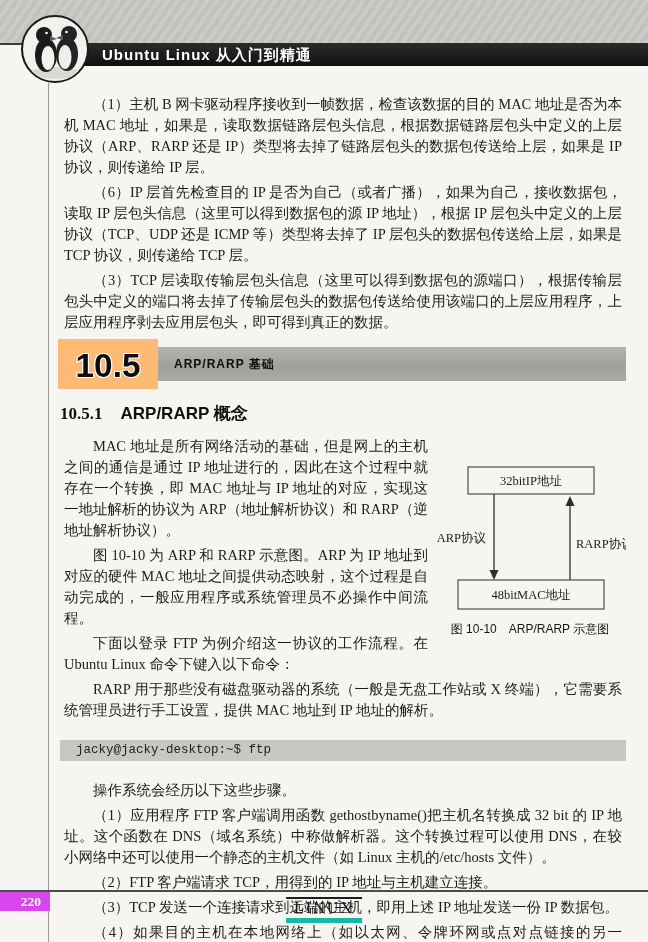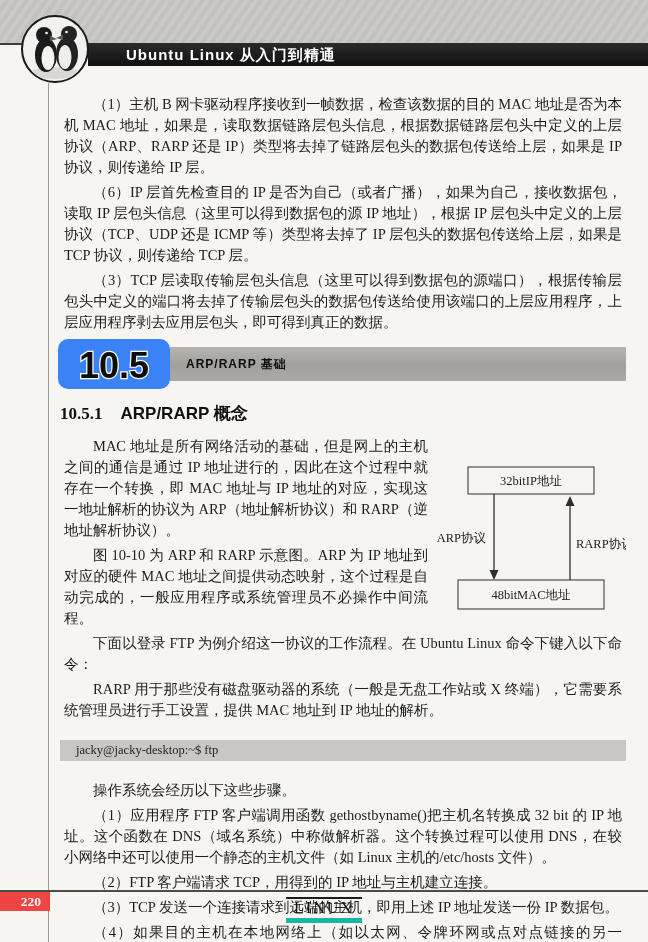--- a/index.html
+++ b/index.html
@@ -7,42 +7,42 @@
     width:648px;height:942px;position:relative;overflow:hidden;
     background:#f6f5f1;color:#1c1c1c;
     font-family:"Liberation Serif","DejaVu Serif",serif;
   }
   .top-band{
     position:absolute;top:0;left:0;right:0;height:43px;
     background:repeating-linear-gradient(125deg,#cbcac7 0 4px,#c2c1be 4px 8px);
   }
   .header-bar-tail{position:absolute;top:43px;left:0;width:90px;height:2px;background:#3c3c3a;}
   .header-bar{
-    position:absolute;top:43px;left:88px;right:0;height:23px;
+    position:absolute;top:43px;left:64px;right:0;height:23px;
     background:linear-gradient(180deg,#2b2b2b,#101010);
     color:#fff;font-family:"Liberation Sans",sans-serif;font-weight:bold;
     font-size:15px;line-height:23px;padding-left:38px;box-sizing:border-box;
     letter-spacing:1px;
   }
   .logo-circle{
     position:absolute;top:15px;left:21px;width:68px;height:68px;border-radius:50%;
     background:#f2f1ee;border:2px solid #1a1a1a;z-index:5;overflow:hidden;box-sizing:border-box;
   }
   .v-rule{position:absolute;top:83px;bottom:0;left:48px;width:1px;background:#9b9b97;}
 
   .content{
     position:absolute;top:90px;left:60px;width:566px;
     font-size:14.5px;line-height:21px;text-align:justify;
   }
   p.para{margin:4px;text-indent:2em;}
 
   .section-banner{display:flex;align-items:center;height:50px;margin:6px 0 14px -2px;}
   .sec-num-box{
-    flex:none;width:112px;height:50px;background:#3b82f6;
-    display:flex;align-items:center;justify-content:center;border-radius:10px;
+    flex:none;width:100px;height:50px;background:#fdba74;
+    display:flex;align-items:center;justify-content:center;
   }
   .sec-title-bar{
     flex:1;height:34px;
     background:linear-gradient(180deg,#b5b4b1,#a1a09d 55%,#abaaa7);
     display:flex;align-items:center;padding-left:16px;
     font-family:"Liberation Sans",sans-serif;font-weight:bold;font-size:12px;color:#0d0d0d;
     letter-spacing:1px;
   }
   .subsection{
     font-family:"Liberation Sans",sans-serif;font-weight:bold;font-size:17px;
@@ -51,26 +51,26 @@
   .subsection .num{margin-right:18px;font-family:"Liberation Serif",serif;}
 
   .figure{float:right;width:192px;padding:28px 0 0 6px;}
   .figure svg{display:block;}
   .fig-caption{
     font-size:12px;text-align:center;margin-top:5px;
     font-family:"Liberation Sans",sans-serif;color:#161616;
   }
   .terminal-line{
     background:#c8c7c4;color:#222;
-    font-family:Liberation Serif, serif;
+    font-family:Liberation Mono, monospace;
     font-size:12.5px;line-height:19px;padding:1px 6px 1px 16px;margin:19px 0;
   }
   .footer-rule{position:absolute;top:890px;left:0;right:0;height:2px;background:#4c4c4a;}
   .page-num-box{
-    position:absolute;top:892px;left:0;width:50px;height:19px;background:#ef4444;
+    position:absolute;top:892px;left:0;width:50px;height:19px;background:#d946ef;
     color:#f6f6f4;font-family:"Liberation Serif",serif;font-weight:bold;
     font-size:13.5px;line-height:19px;text-align:right;padding-right:9px;box-sizing:border-box;
   }
   .publisher-logo{
     position:absolute;top:897px;left:50%;transform:translateX(-50%);
     font-family:"Liberation Serif",serif;font-size:16px;letter-spacing:2px;color:#161616;
     border-top:2px solid #1c1c1c;border-bottom:5px solid #14b8a6;
     padding:0 8px 1px;line-height:18px;
   }
 </style>
@@ -127,20 +127,21 @@
         <text x="97" y="21" text-anchor="middle" font-size="12.5" fill="#1c1c1c" font-family="Liberation Serif, serif">32bitIP地址</text>
         <rect x="24" y="116" width="146" height="29" fill="none" stroke="#3f3f3f" stroke-width="1.1"></rect>
         <text x="97" y="135" text-anchor="middle" font-size="12.5" fill="#1c1c1c" font-family="Liberation Serif, serif">48bitMAC地址</text>
         <line x1="60" y1="30" x2="60" y2="108" stroke="#2e2e2e" stroke-width="1.3"></line>
         <polygon points="55.5,106 64.5,106 60,116" fill="#2e2e2e"></polygon>
         <line x1="136" y1="116" x2="136" y2="40" stroke="#2e2e2e" stroke-width="1.3"></line>
         <polygon points="131.5,42 140.5,42 136,32" fill="#2e2e2e"></polygon>
         <text x="52" y="78" text-anchor="end" font-size="12.5" fill="#1c1c1c" font-family="Liberation Serif, serif">ARP协议</text>
         <text x="142" y="84" font-size="12.5" fill="#1c1c1c" font-family="Liberation Serif, serif">RARP协议</text>
       </svg>
+      <div class="fig-caption">图 10-10　ARP/RARP 示意图</div>
     </div>
     <p class="para">MAC 地址是所有网络活动的基础，但是网上的主机之间的通信是通过 IP 地址进行的，因此在这个过程中就存在一个转换，即 MAC 地址与 IP 地址的对应，实现这一地址解析的协议为 ARP（地址解析协议）和 RARP（逆地址解析协议）。</p>
   </div>
 
   <p class="para">图 10-10 为 ARP 和 RARP 示意图。ARP 为 IP 地址到对应的硬件 MAC 地址之间提供动态映射，这个过程是自动完成的，一般应用程序或系统管理员不必操作中间流程。</p>
   <p class="para">下面以登录 FTP 为例介绍这一协议的工作流程。在 Ubuntu Linux 命令下键入以下命令：</p>
   <p class="para">RARP 用于那些没有磁盘驱动器的系统（一般是无盘工作站或 X 终端），它需要系统管理员进行手工设置，提供 MAC 地址到 IP 地址的解析。</p>
 
   <div class="terminal-line">jacky@jacky-desktop:~$ ftp</div>
 

